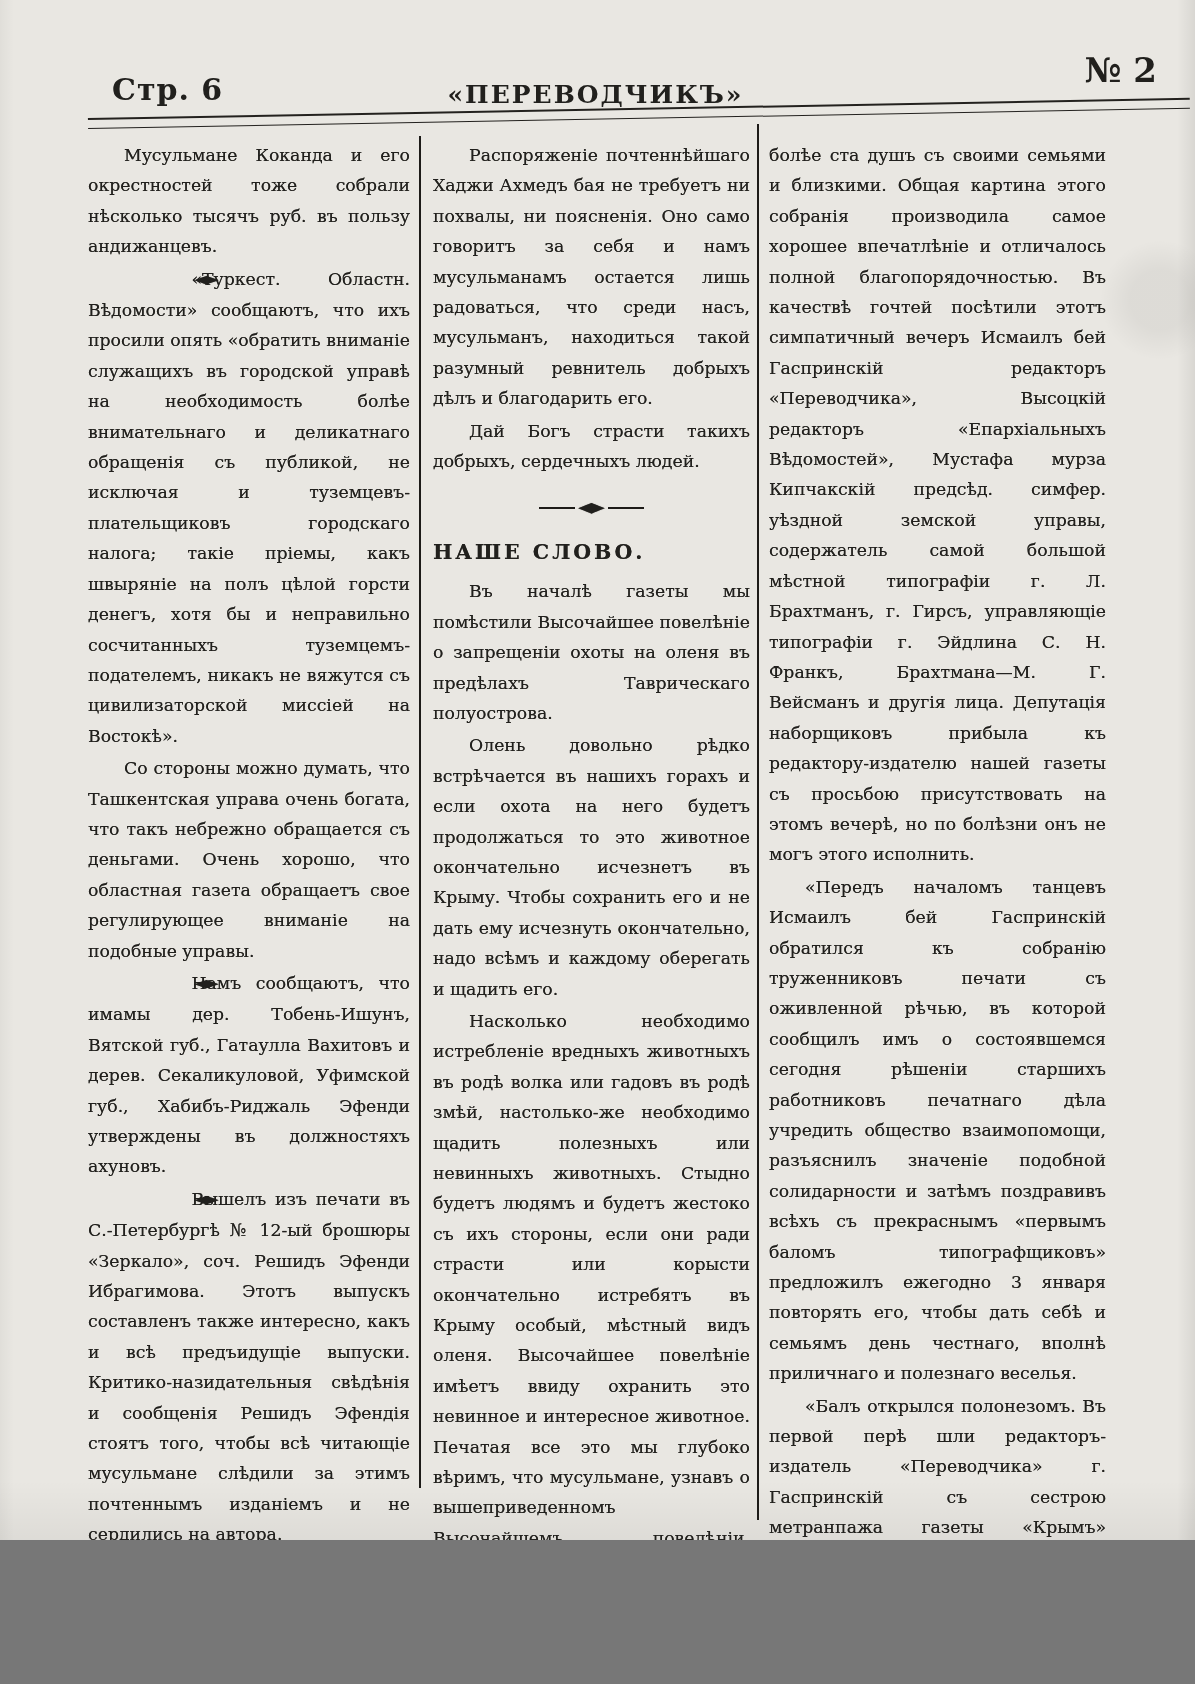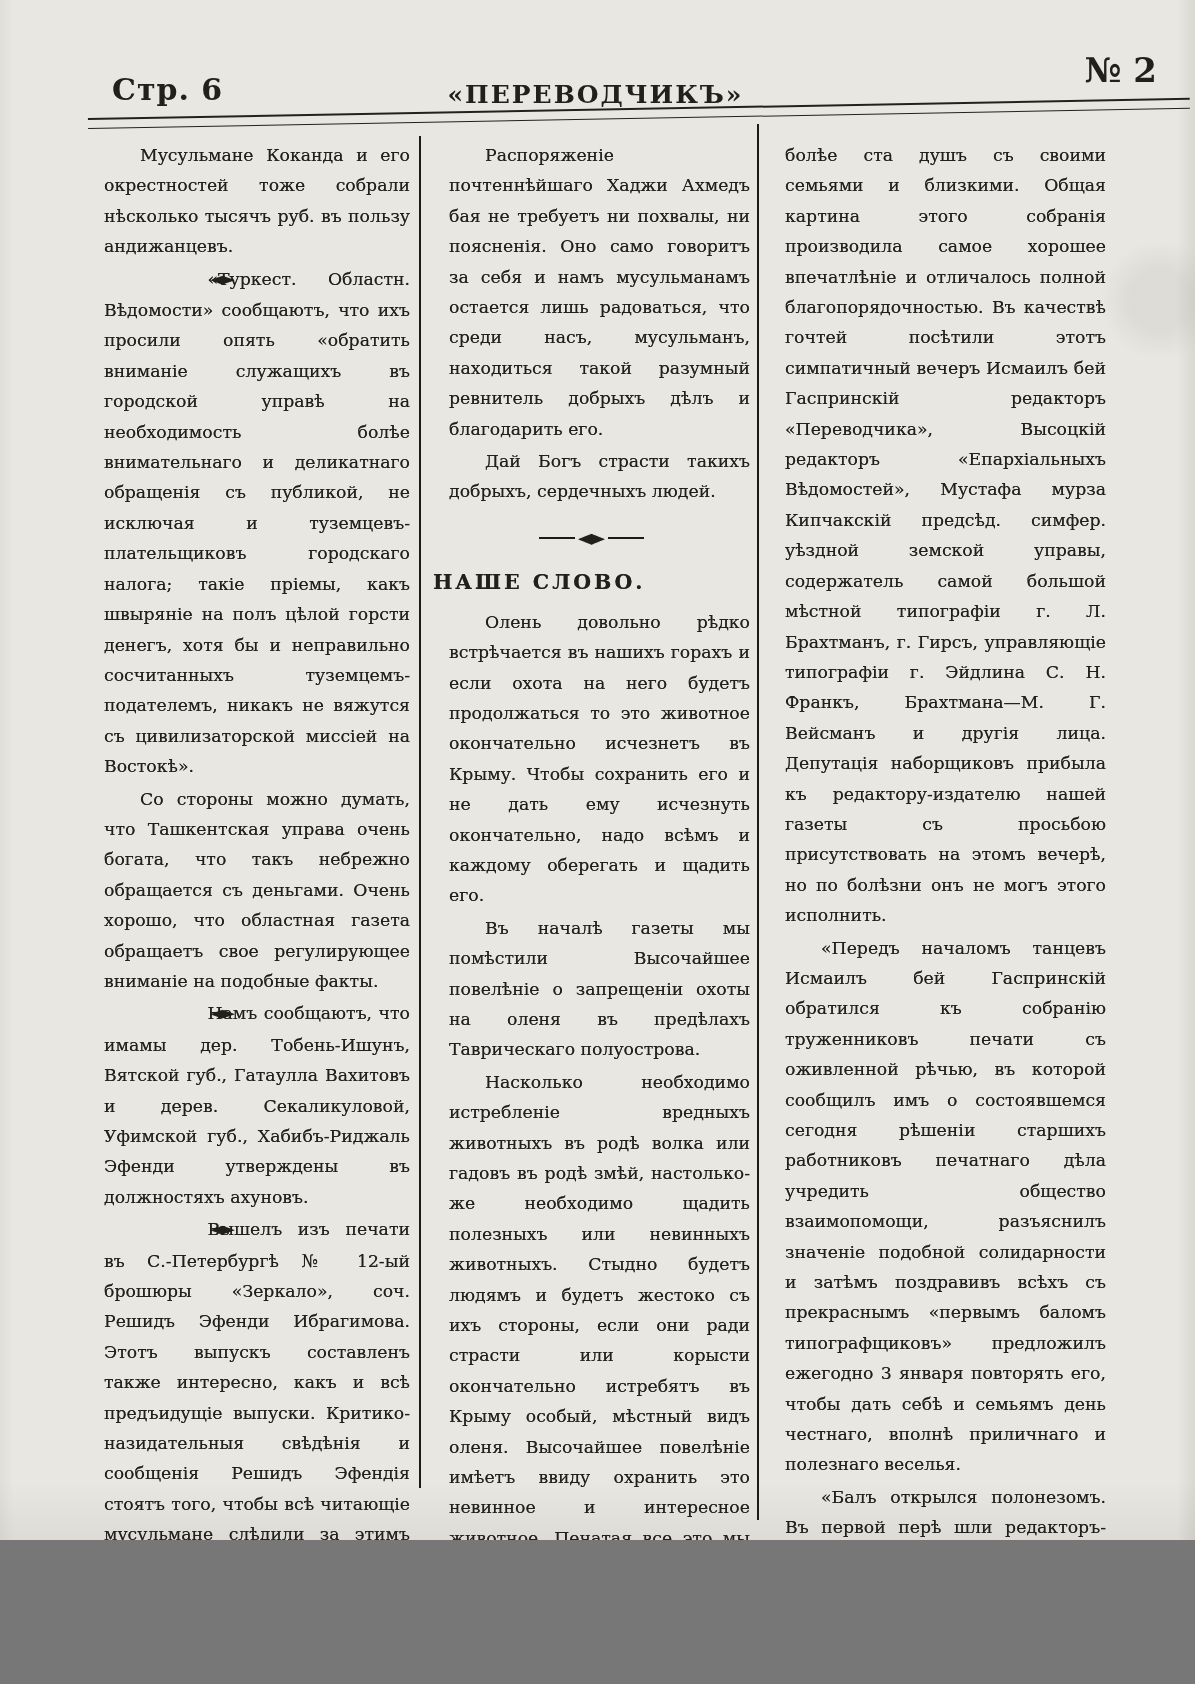--- a/index.html
+++ b/index.html
@@ -43,21 +43,21 @@
     position:absolute;top:140px;
     font-size:17.3px;line-height:30.4px;text-align:justify;
     text-shadow:0 0 .45px rgba(20,18,14,.65);
   }
   .col-1{left:88px;width:322px;}
   .col-2{left:433px;width:317px;}
   .col-3{left:769px;width:337px;}
   .vrule{position:absolute;width:1.8px;background:#1d1b18;}
   .vrule-1{left:419px;top:136px;height:1352px;}
   .vrule-2{left:757px;top:124px;height:1396px;}
-  p.para{margin:0 0 2px 16px;text-indent:36px;}
+  p.para{margin:0 0 2px 0;text-indent:36px;}
   p.para.noindent{text-indent:0;}
   .marker{
     display:inline-block;font-size:11px;
     transform:scaleX(2.9);
     margin:0 15px 0 8px;vertical-align:2px;
   }
   .head{
     text-align:left;font-size:20.5px;font-weight:600;
     letter-spacing:3px;margin:12px 0 9px 0;text-indent:0;
   }
@@ -78,21 +78,21 @@
   <div class="masthead">«ПЕРЕВОДЧИКЪ»</div>
   <div class="issueno">№ 2</div>
   <div class="rule-double"></div>
 
   <div class="vrule vrule-1"></div>
   <div class="vrule vrule-2"></div>
 
   <div class="col col-1">
     <p class="para">Мусульмане Коканда и его окрестностей тоже собрали нѣсколько тысячъ руб. въ пользу андижанцевъ.</p>
     <p class="para"><span class="marker">◆</span><span>«Туркест. Областн. Вѣдомости» сообщаютъ, что ихъ просили опять «обратить вниманіе служащихъ въ городской управѣ на необходимость болѣе внимательнаго и деликатнаго обращенія съ публикой, не исключая и туземцевъ-плательщиковъ городскаго налога; такіе пріемы, какъ швыряніе на полъ цѣлой горсти денегъ, хотя бы и неправильно сосчитанныхъ туземцемъ-подателемъ, никакъ не вяжутся съ цивилизаторской миссіей на Востокѣ».</span></p>
-    <p class="para">Со стороны можно думать, что Ташкентская управа очень богата, что такъ небрежно обращается съ деньгами. Очень хорошо, что областная газета обращаетъ свое регулирующее вниманіе на подобные факты.</p>
+    <p class="para">Со стороны можно думать, что Ташкентская управа очень богата, что такъ небрежно обращается съ деньгами. Очень хорошо, что областная газета обращаетъ свое регулирующее вниманіе на подобные управы.</p>
     <p class="para"><span class="marker">◆</span><span>Намъ сообщаютъ, что имамы дер. Тобень-Ишунъ, Вятской губ., Гатаулла Вахитовъ и дерев. Секаликуловой, Уфимской губ., Хабибъ-Риджаль Эфенди утверждены въ должностяхъ ахуновъ.</span></p>
     <p class="para"><span class="marker">◆</span><span>Вышелъ изъ печати въ С.-Петербургѣ № 12-ый брошюры «Зеркало», соч. Решидъ Эфенди Ибрагимова. Этотъ выпускъ составленъ также интересно, какъ и всѣ предъидущіе выпуски. Критико-назидательныя свѣдѣнія и сообщенія Решидъ Эфендія стоятъ того, чтобы всѣ читающіе мусульмане слѣдили за этимъ почтеннымъ изданіемъ и не сердились на автора.</span></p>
     <div class="sep">
         <span class="dash"></span>
         <span class="dia">◆</span>
         <span class="dash"></span>
       </div>
     <div class="head">ПРЕКРАСНОЕ ЗАВѢЩАНІЕ.</div>
     <p class="para">Изъ Оренбурга намъ сообщаютъ, что извѣстный благотворитель Хаджи Ахмедъ Хусайновъ завѣщательнымъ актомъ пожертровалъ 500,000 руб. на благотворительныя и просвѣтительныя цѣли.</p>
 
@@ -100,22 +100,22 @@
 
   <div class="col col-2">
     <p class="para">Распоряженіе почтеннѣйшаго Хаджи Ахмедъ бая не требуетъ ни похвалы, ни поясненія. Оно само говоритъ за себя и намъ мусульманамъ остается лишь радоваться, что среди насъ, мусульманъ, находиться такой разумный ревнитель добрыхъ дѣлъ и благодарить его.</p>
     <p class="para">Дай Богъ страсти такихъ добрыхъ, сердечныхъ людей.</p>
     <div class="sep">
         <span class="dash"></span>
         <span class="dia">◆</span>
         <span class="dash"></span>
       </div>
     <div class="head">НАШЕ СЛОВО.</div>
+    <p class="para">Въ началѣ газеты мы помѣстили Высочайшее повелѣніе о запрещеніи охоты на оленя въ предѣлахъ Таврическаго полуострова.</p>
     <p class="para">Олень довольно рѣдко встрѣчается въ нашихъ горахъ и если охота на него будетъ продолжаться то это животное окончательно исчезнетъ въ Крыму. Чтобы сохранить его и не дать ему исчезнуть окончательно, надо всѣмъ и каждому оберегать и щадить его.</p>
-    <p class="para">Въ началѣ газеты мы помѣстили Высочайшее повелѣніе о запрещеніи охоты на оленя въ предѣлахъ Таврическаго полуострова.</p>
     <p class="para">Насколько необходимо истребленіе вредныхъ животныхъ въ родѣ волка или гадовъ въ родѣ змѣй, настолько-же необходимо щадить полезныхъ или невинныхъ животныхъ. Стыдно будетъ людямъ и будетъ жестоко съ ихъ стороны, если они ради страсти или корысти окончательно истребятъ въ Крыму особый, мѣстный видъ оленя. Высочайшее повелѣніе имѣетъ ввиду охранить это невинное и интересное животное. Печатая все это мы глубоко вѣримъ, что мусульмане, узнавъ о вышеприведенномъ Высочайшемъ повелѣніи, сообщатъ о немъ другъ другу и отнынѣ ни одинъ мусульманинъ не подыметъ своей руки на оленя. Мало того, они по мѣрѣ силъ должны наблюдать, чтобы въ ихъ земляхъ и лѣсахъ никто не смѣлъ посягать на охранныхъ животныхъ и нарушать повелѣніе Царя.</p>
 
   </div>
 
   <div class="col col-3">
     <p class="para noindent">болѣе ста душъ съ своими семьями и близкими. Общая картина этого собранія производила самое хорошее впечатлѣніе и отличалось полной благопорядочностью. Въ качествѣ гочтей посѣтили этотъ симпатичный вечеръ Исмаилъ бей Гаспринскій редакторъ «Переводчика», Высоцкій редакторъ «Епархіальныхъ Вѣдомостей», Мустафа мурза Кипчакскій предсѣд. симфер. уѣздной земской управы, содержатель самой большой мѣстной типографіи г. Л. Брахтманъ, г. Гирсъ, управляющіе типографіи г. Эйдлина С. Н. Франкъ, Брахтмана—М. Г. Вейсманъ и другія лица. Депутація наборщиковъ прибыла къ редактору-издателю нашей газеты съ просьбою присутствовать на этомъ вечерѣ, но по болѣзни онъ не могъ этого исполнить.</p>
     <p class="para">«Передъ началомъ танцевъ Исмаилъ бей Гаспринскій обратился къ собранію труженниковъ печати съ оживленной рѣчью, въ которой сообщилъ имъ о состоявшемся сегодня рѣшеніи старшихъ работниковъ печатнаго дѣла учредить общество взаимопомощи, разъяснилъ значеніе подобной солидарности и затѣмъ поздравивъ всѣхъ съ прекраснымъ «первымъ баломъ типографщиковъ» предложилъ ежегодно 3 января повторять его, чтобы дать себѣ и семьямъ день честнаго, вполнѣ приличнаго и полезнаго веселья.</p>
     <p class="para">«Балъ открылся полонезомъ. Въ первой перѣ шли редакторъ-издатель «Переводчика» г. Гаспринскій съ сестрою метранпажа газеты «Крымъ» дѣвицею А. М. Шихановичъ.</p>
 
   </div>

